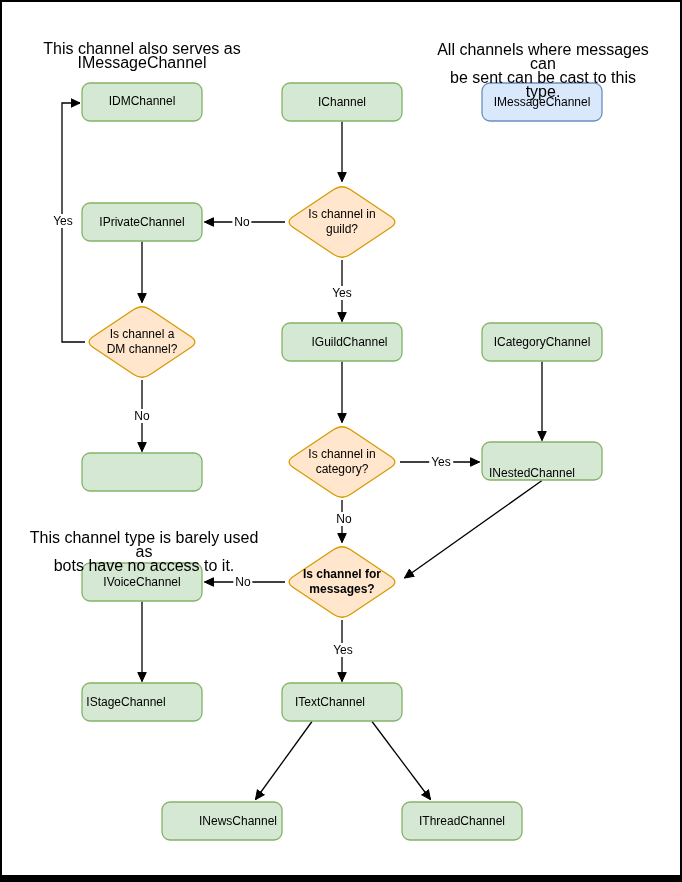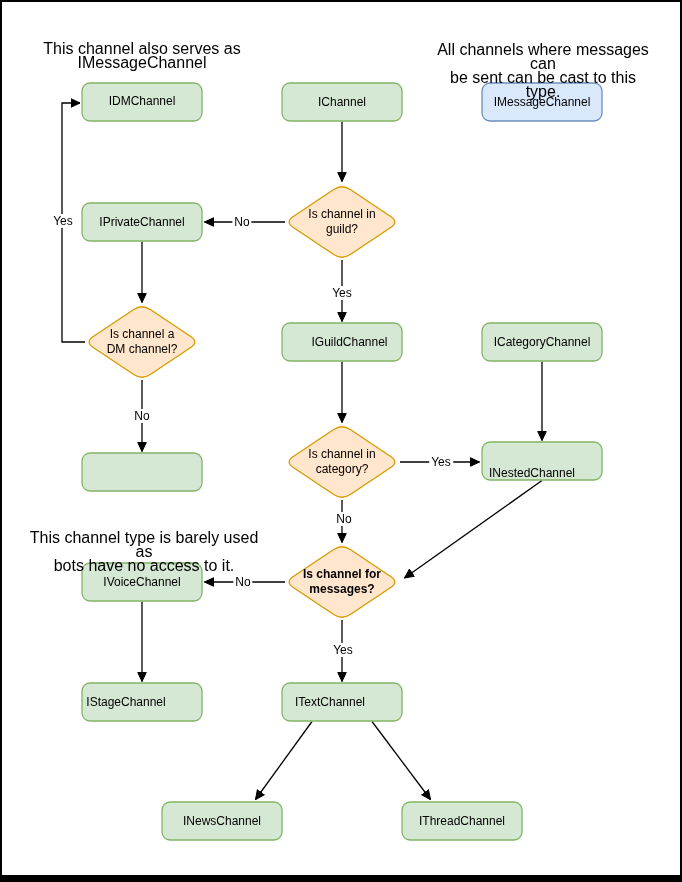--- a/index.html
+++ b/index.html
@@ -131,21 +131,21 @@
   <div class="node-label" style="left:80px; top:80px; width:120px; height:38px;border-radius:8px;">IDMChannel</div>
   <div class="node-label" style="left:280px; top:81px; width:120px; height:38px;">IChannel</div>
   <div class="node-label" style="left:480px; top:81px; width:120px; height:38px;">IMessageChannel</div>
   <div class="node-label" style="left:80px; top:201px; width:120px; height:38px;border-radius:6px;">IPrivateChannel</div>
   <div class="node-label" style="left:288px; top:321px; width:119px; height:38px;">IGuildChannel</div>
   <div class="node-label" style="left:480px; top:321px; width:120px; height:38px;">ICategoryChannel</div>
   <div class="node-label" style="left:480px; top:452px; width:100px; height:38px;">INestedChannel</div>
   <div class="node-label" style="left:80px; top:561px; width:120px; height:38px;">IVoiceChannel</div>
   <div class="node-label" style="left:280px; top:681px; width:96px; height:38px;">ITextChannel</div>
   <div class="node-label" style="left:64px; top:681px; width:120px; height:38px;">IStageChannel</div>
-  <div class="node-label" style="left:160px; top:800px; width:120px; height:38px;">INewsChannel</div>
+  <div class="node-label" style="left:176px; top:800px; width:120px; height:38px;">INewsChannel</div>
   <div class="node-label" style="left:400px; top:800px; width:120px; height:38px;">IThreadChannel</div>
 
   <div class="decision-label" style="left:283px; top:182px; width:114px; height:76px;">Is channel in
 guild?</div>
   <div class="decision-label" style="left:83px; top:302px; width:114px; height:76px;">Is channel a
 DM channel?</div>
   <div class="decision-label" style="left:283px; top:422px; width:114px; height:76px;">Is channel in
 category?</div>
   <div class="decision-label" style="left:283px; top:542px; width:114px; height:76px;font-weight:bold;">Is channel for
 messages?</div>

